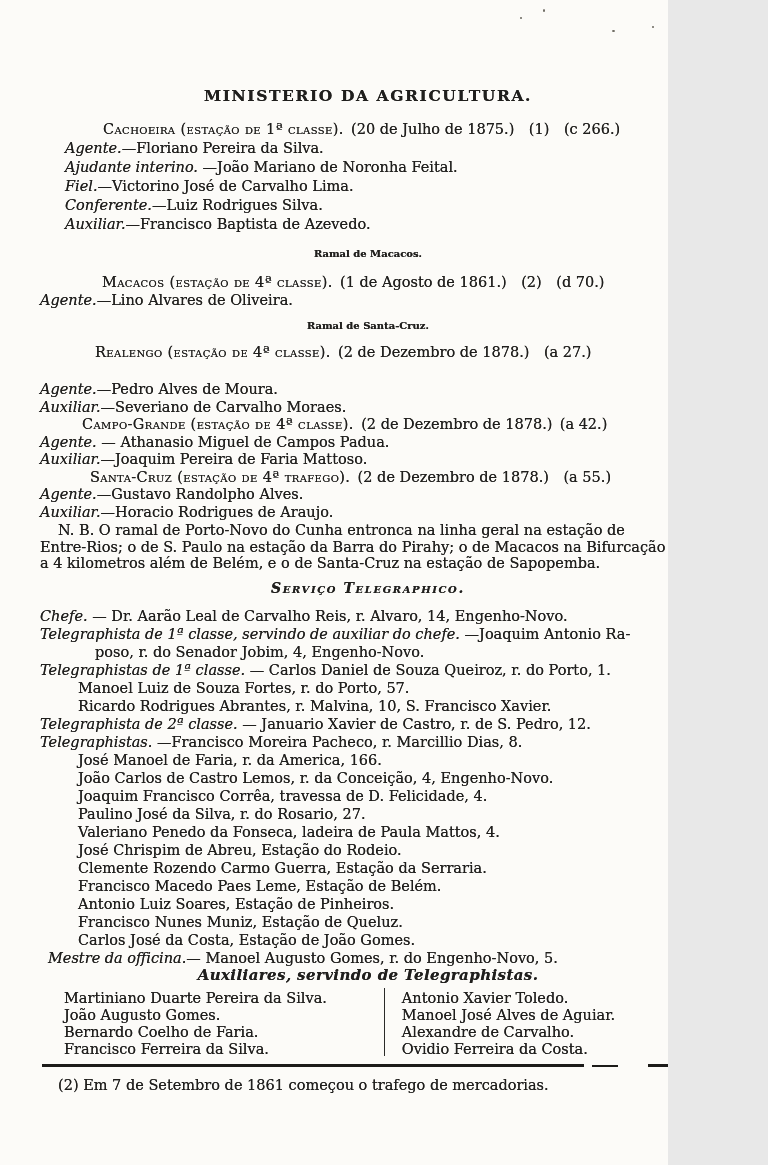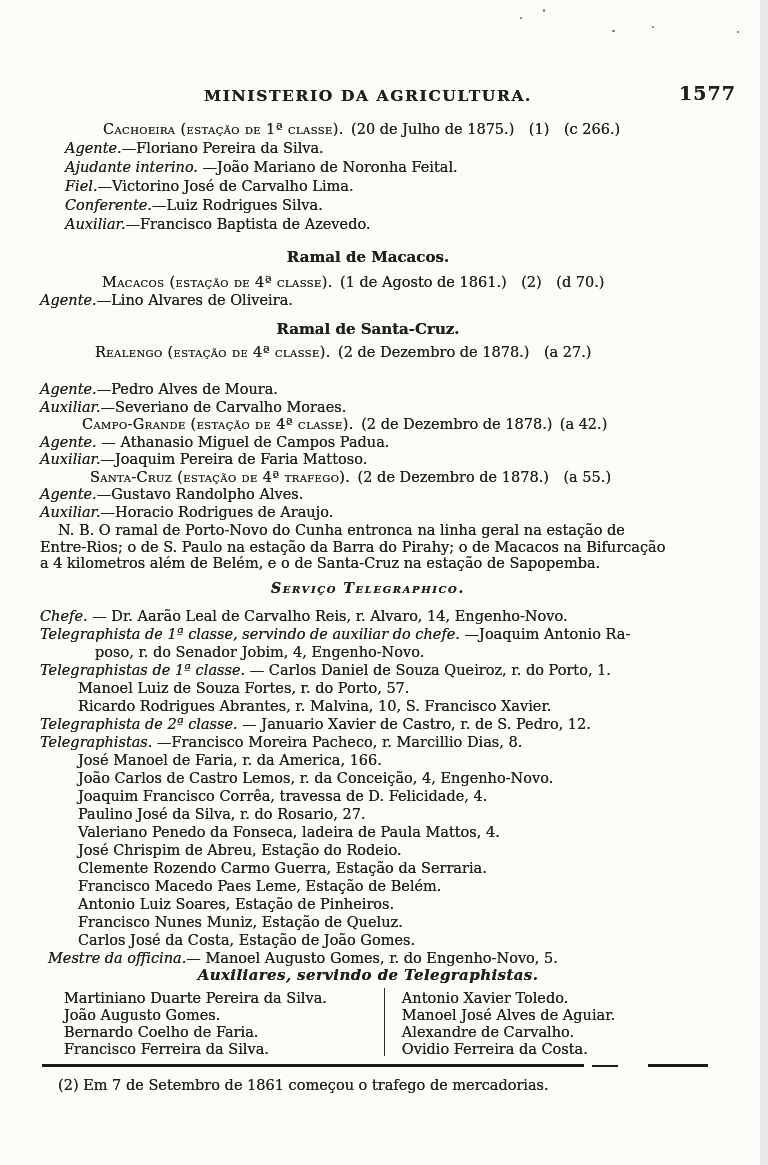--- a/index.html
+++ b/index.html
@@ -1,18 +1,18 @@
 <!DOCTYPE html>
 <html><head>
 <meta charset="utf-8">
 <style>
   html,body{margin:0;padding:0;background:#e8e8e8;}
   .page{
     position:relative;
-    width:760px;height:1165px;
+    width:668px;height:1165px;
     background:#fcfbf8;
     font-family:"DejaVu Serif","Liberation Serif",serif;
     color:#201f1d;
     overflow:hidden;
     text-shadow:0 0 .45px rgba(20,20,20,.85);
   }
   .sec{position:absolute;left:40px;width:692px;}
   .ln{white-space:nowrap;font-size:14.5px;}
   .role{font-style:italic;}
   .sc{font-variant:small-caps;letter-spacing:.4px;}
@@ -20,21 +20,21 @@
   .ind18{padding-left:18px;}
   .ind38{padding-left:38px;}
   .ind42{padding-left:42px;}
   .ind50{padding-left:50px;}
   .ind55{padding-left:55px;}
   .ind62{padding-left:62px;}
   .center{text-align:center;padding-right:36px;}
   .bold{font-weight:bold;}
   .hdr-title{font-size:15.5px;font-weight:bold;letter-spacing:1.6px;}
   .page-num{position:absolute;left:627px;top:-4px;font-size:19px;font-weight:bold;letter-spacing:1px;margin-left:12px;}
-  .ramal-heading{font-size:15px;text-align:center;}
+  .ramal-heading{font-size:10px;text-align:center;}
   .servico-heading{font-size:14px;font-variant:small-caps;letter-spacing:1.6px;font-weight:bold;}
   .aux-heading{font-size:15px;font-style:italic;font-weight:bold;letter-spacing:.4px;}
   .lh19 .ln{line-height:19px;margin-left:25px;}
   .lh175 .ln{line-height:17.5px;}
   .lh18 .ln{line-height:18px;}
   .lh165 .ln{line-height:16.5px;}
   .lh17 .ln{line-height:17px;}
   .cols{display:flex;}
   .col-left{width:350px;margin-left:24px;}
   .col-right{width:342px;}

